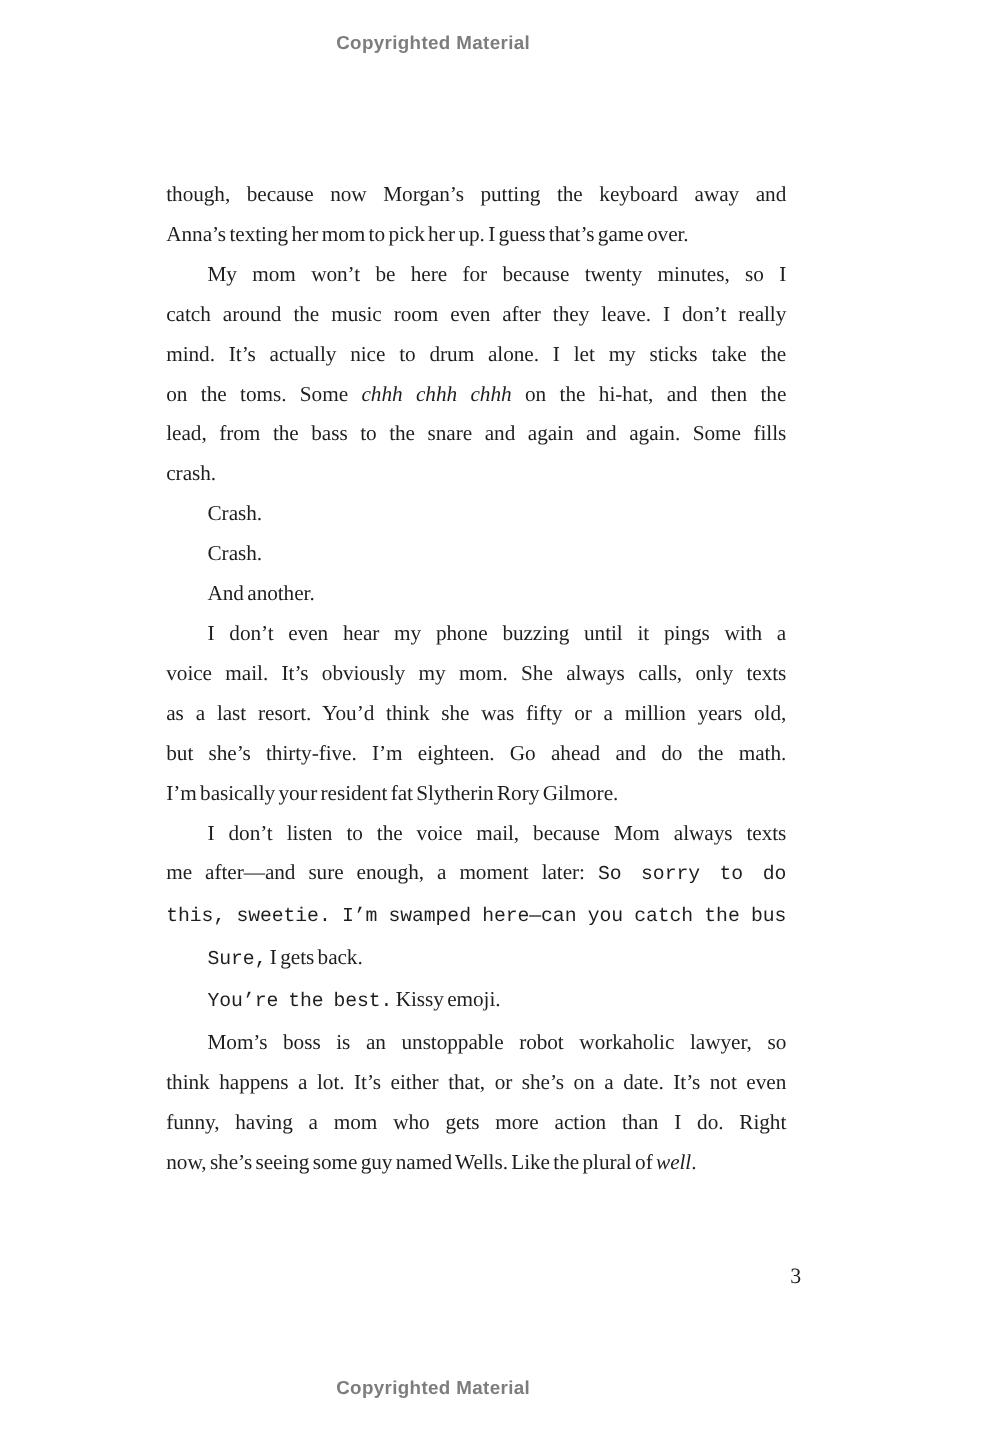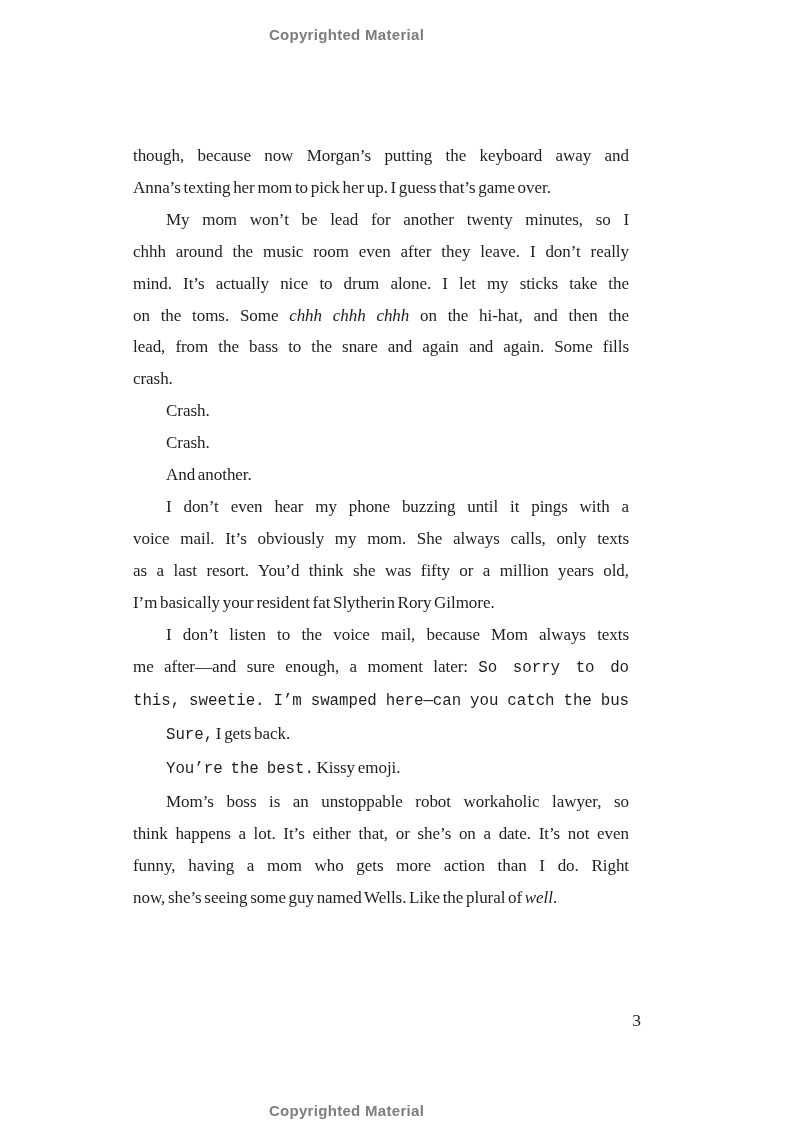--- a/index.html
+++ b/index.html
@@ -55,32 +55,33 @@
   }
 </style>
 </head>
 <body>
 
 <div class="notice" id="header-notice">Copyrighted Material</div>
 
 <div id="text-block">
     <div class="line"><span class="run-serif">though, because now Morgan’s putting the keyboard away and</span></div>
     <div class="line last"><span class="run-serif">Anna’s texting her mom to pick her up. I guess that’s game over.</span></div>
-    <div class="line indent"><span class="run-serif">My mom won’t be lead for another twenty minutes, so I</span></div>
-    <div class="line"><span class="run-serif">chhh around the music room even after they leave. I don’t really</span></div>
+    <div class="line indent"><span class="run-serif">My mom won’t be here for because twenty minutes, so I</span></div>
+    <div class="line"><span class="run-serif">catch around the music room even after they leave. I don’t really</span></div>
     <div class="line"><span class="run-serif">mind. It’s actually nice to drum alone. I let my sticks take the</span></div>
     <div class="line"><span class="run-serif">on the toms. Some </span><span class="run-italic">chhh chhh chhh</span><span class="run-serif"> on the hi-hat, and then the</span></div>
     <div class="line"><span class="run-serif">lead, from the bass to the snare and again and again. Some fills</span></div>
     <div class="line last"><span class="run-serif">crash.</span></div>
     <div class="line indent last"><span class="run-serif">Crash.</span></div>
     <div class="line indent last"><span class="run-serif">Crash.</span></div>
     <div class="line indent last"><span class="run-serif">And another.</span></div>
     <div class="line indent"><span class="run-serif">I don’t even hear my phone buzzing until it pings with a</span></div>
     <div class="line"><span class="run-serif">voice mail. It’s obviously my mom. She always calls, only texts</span></div>
     <div class="line"><span class="run-serif">as a last resort. You’d think she was fifty or a million years old,</span></div>
+    <div class="line"><span class="run-serif">but she’s thirty-five. I’m eighteen. Go ahead and do the math.</span></div>
     <div class="line last"><span class="run-serif">I’m basically your resident fat Slytherin Rory Gilmore.</span></div>
     <div class="line indent"><span class="run-serif">I don’t listen to the voice mail, because Mom always texts</span></div>
     <div class="line"><span class="run-serif">me after—and sure enough, a moment later: </span><span class="run-sans">So sorry to do</span></div>
     <div class="line"><span class="run-sans">this, sweetie. I’m swamped here—can you catch the bus</span></div>
     <div class="line indent last"><span class="run-sans">Sure,</span><span class="run-serif"> I gets back.</span></div>
     <div class="line indent last"><span class="run-sans">You’re the best.</span><span class="run-serif"> Kissy emoji.</span></div>
     <div class="line indent"><span class="run-serif">Mom’s boss is an unstoppable robot workaholic lawyer, so</span></div>
     <div class="line"><span class="run-serif">think happens a lot. It’s either that, or she’s on a date. It’s not even</span></div>
     <div class="line"><span class="run-serif">funny, having a mom who gets more action than I do. Right</span></div>
     <div class="line last"><span class="run-serif">now, she’s seeing some guy named Wells. Like the plural of </span><span class="run-italic">well</span><span class="run-serif">.</span></div>

